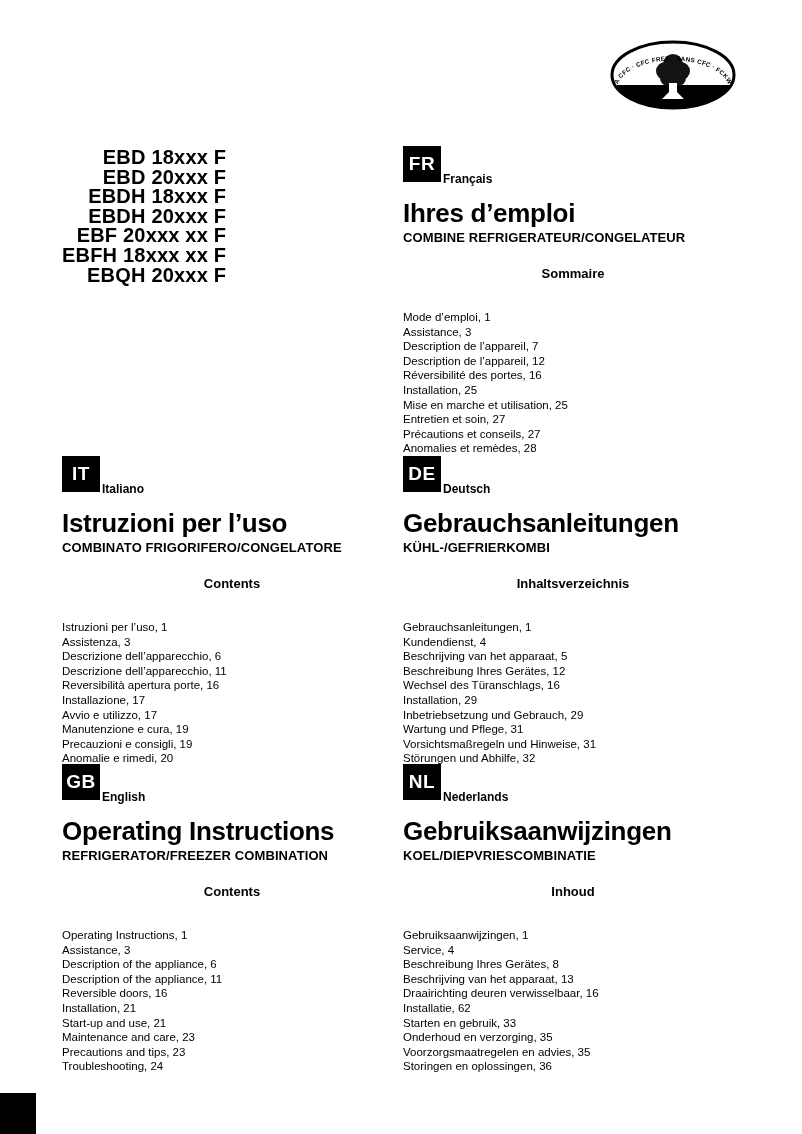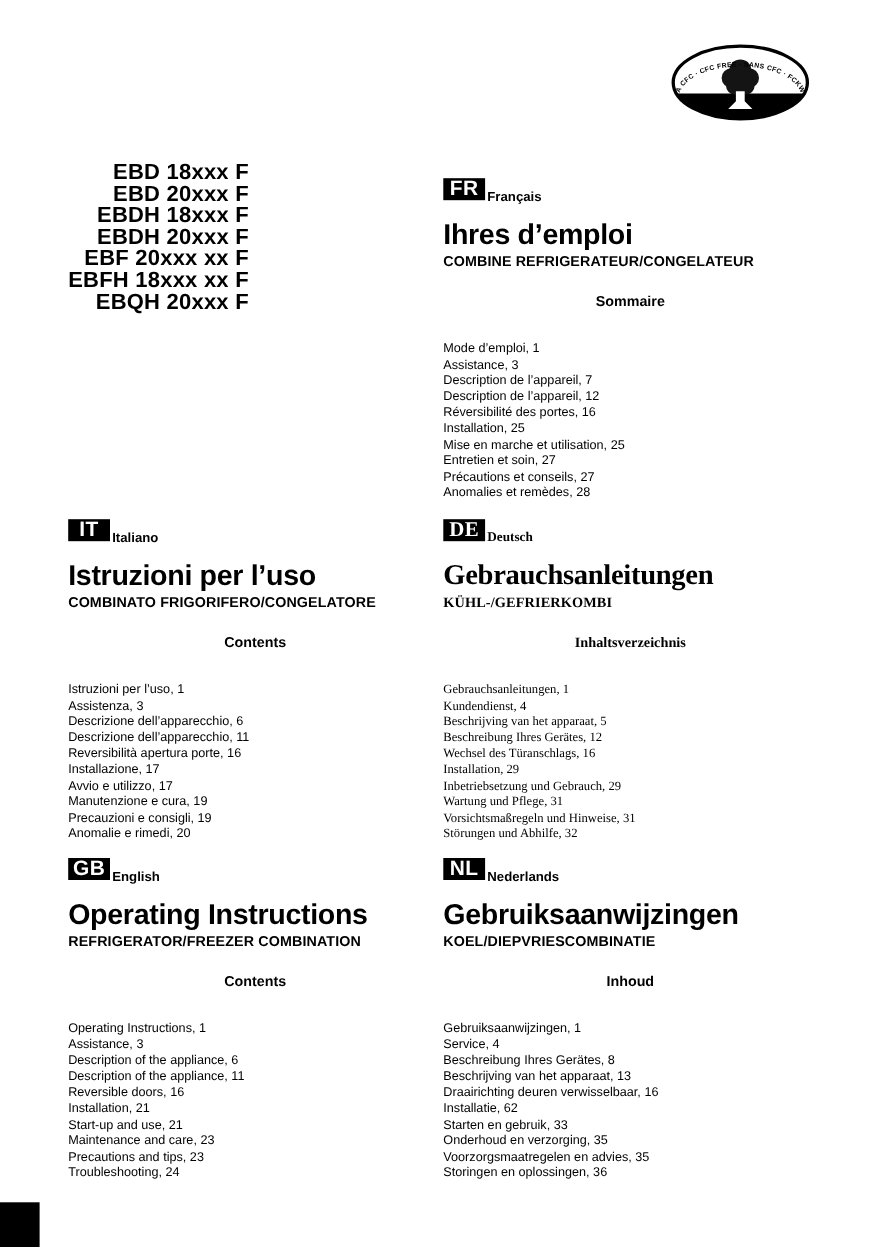--- a/index.html
+++ b/index.html
@@ -14,27 +14,27 @@
   }
 
   
   .models { position:absolute; left:62px; top:148px; }
   .model-line { font-weight:bold; font-size:20px; line-height:19.6px; letter-spacing:0.2px;text-align:right; }
 
   
   .section { position:absolute; width:340px; }
   .section-fr { left:403px; top:150px; }
   .section-it { left:62px;  top:460px; }
-  .section-de { left:403px; top:460px;font-family:Liberation Serif, serif; }
+  .section-de { left:403px; top:460px; }
   .section-gb { left:62px;  top:768px; }
   .section-nl { left:403px; top:768px; }
 
   .lang-row { display:flex; align-items:flex-end; height:32px; margin-bottom:16px; }
   .lang-badge {
-    width:38px; height:20px; background:#000; color:#fff;
+    width:38px; height:36px; background:#000; color:#fff;
     font-weight:bold; font-size:19px;
     display:flex; align-items:center; justify-content:center;
     letter-spacing:0.5px;
   }
   .lang-name { font-weight:bold; font-size:12px; margin-left:2px; position:relative; bottom:-4px; }
 
   .sec-title { font-size:26px; font-weight:bold; line-height:30px; margin:0; letter-spacing:-0.3px; }
   .sec-subtitle { font-size:13px; font-weight:bold; line-height:16px; margin-top:2px; letter-spacing:0.1px; }
   .toc-title { font-size:13px; font-weight:bold; text-align:center; margin-top:20px; line-height:16px; }
   .toc-list { margin-top:28px; }

